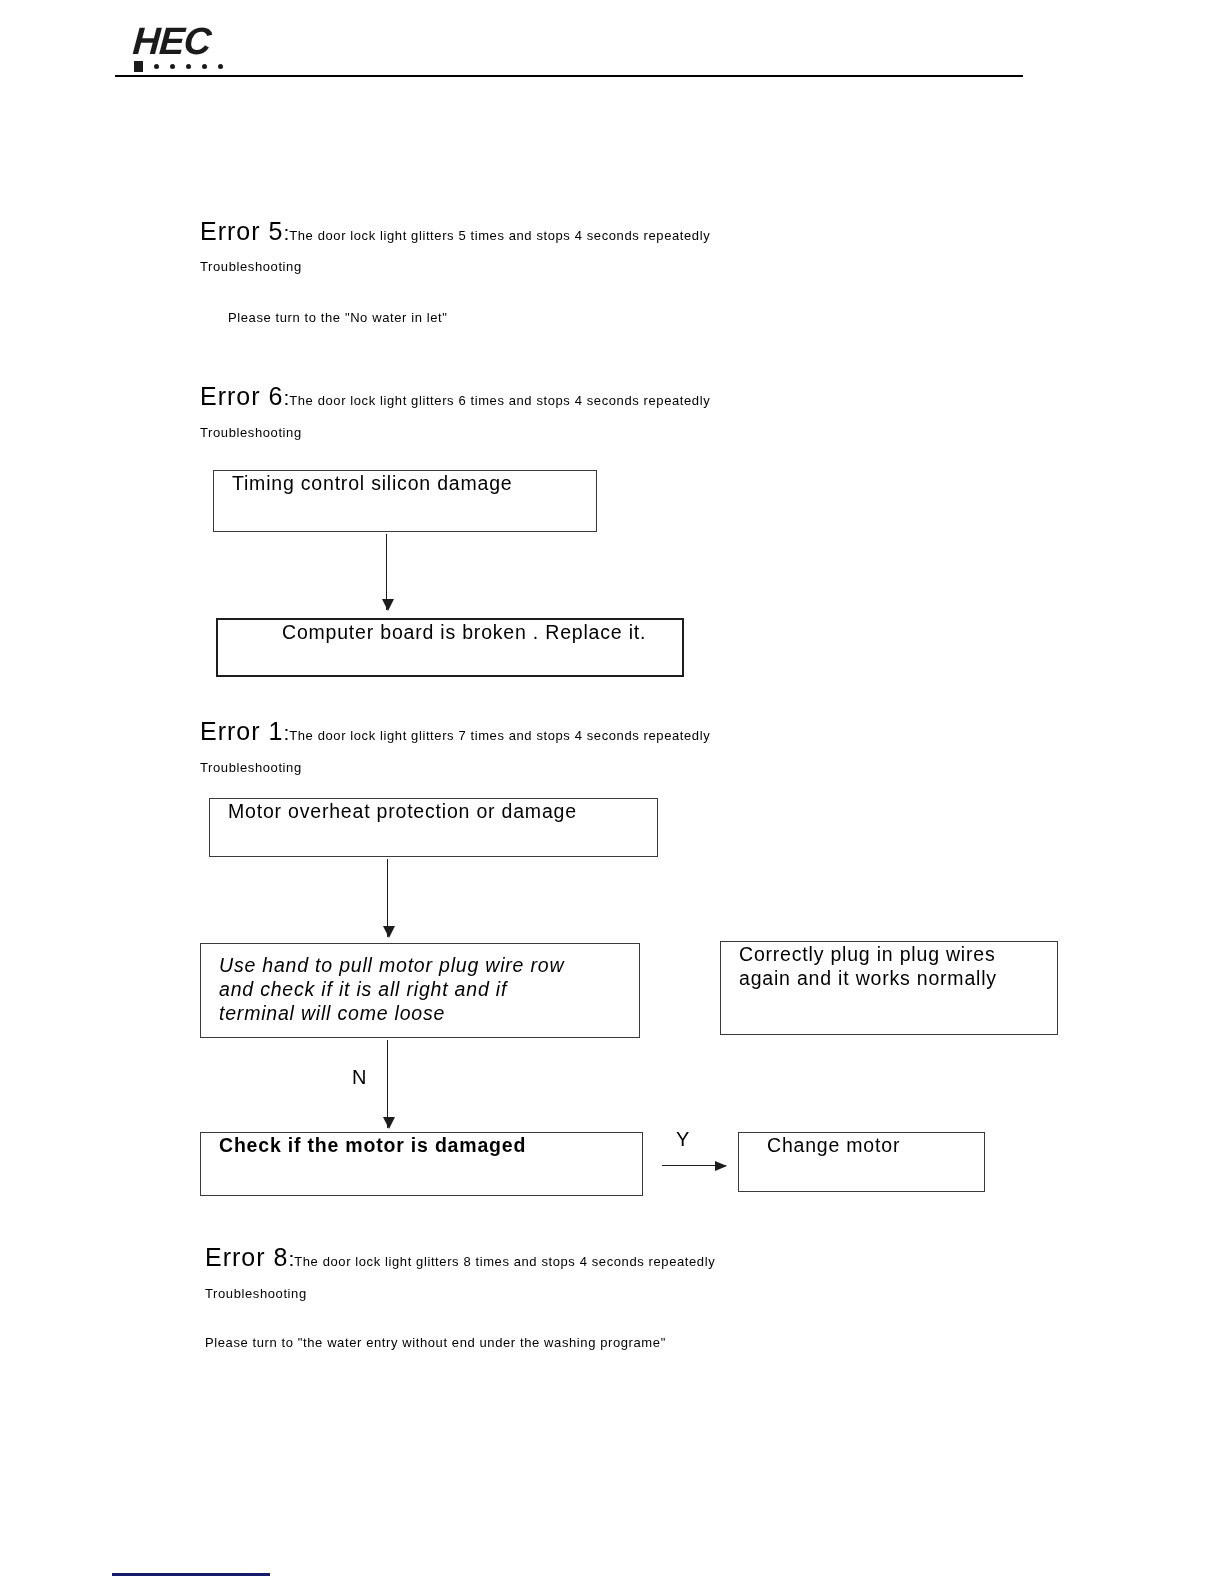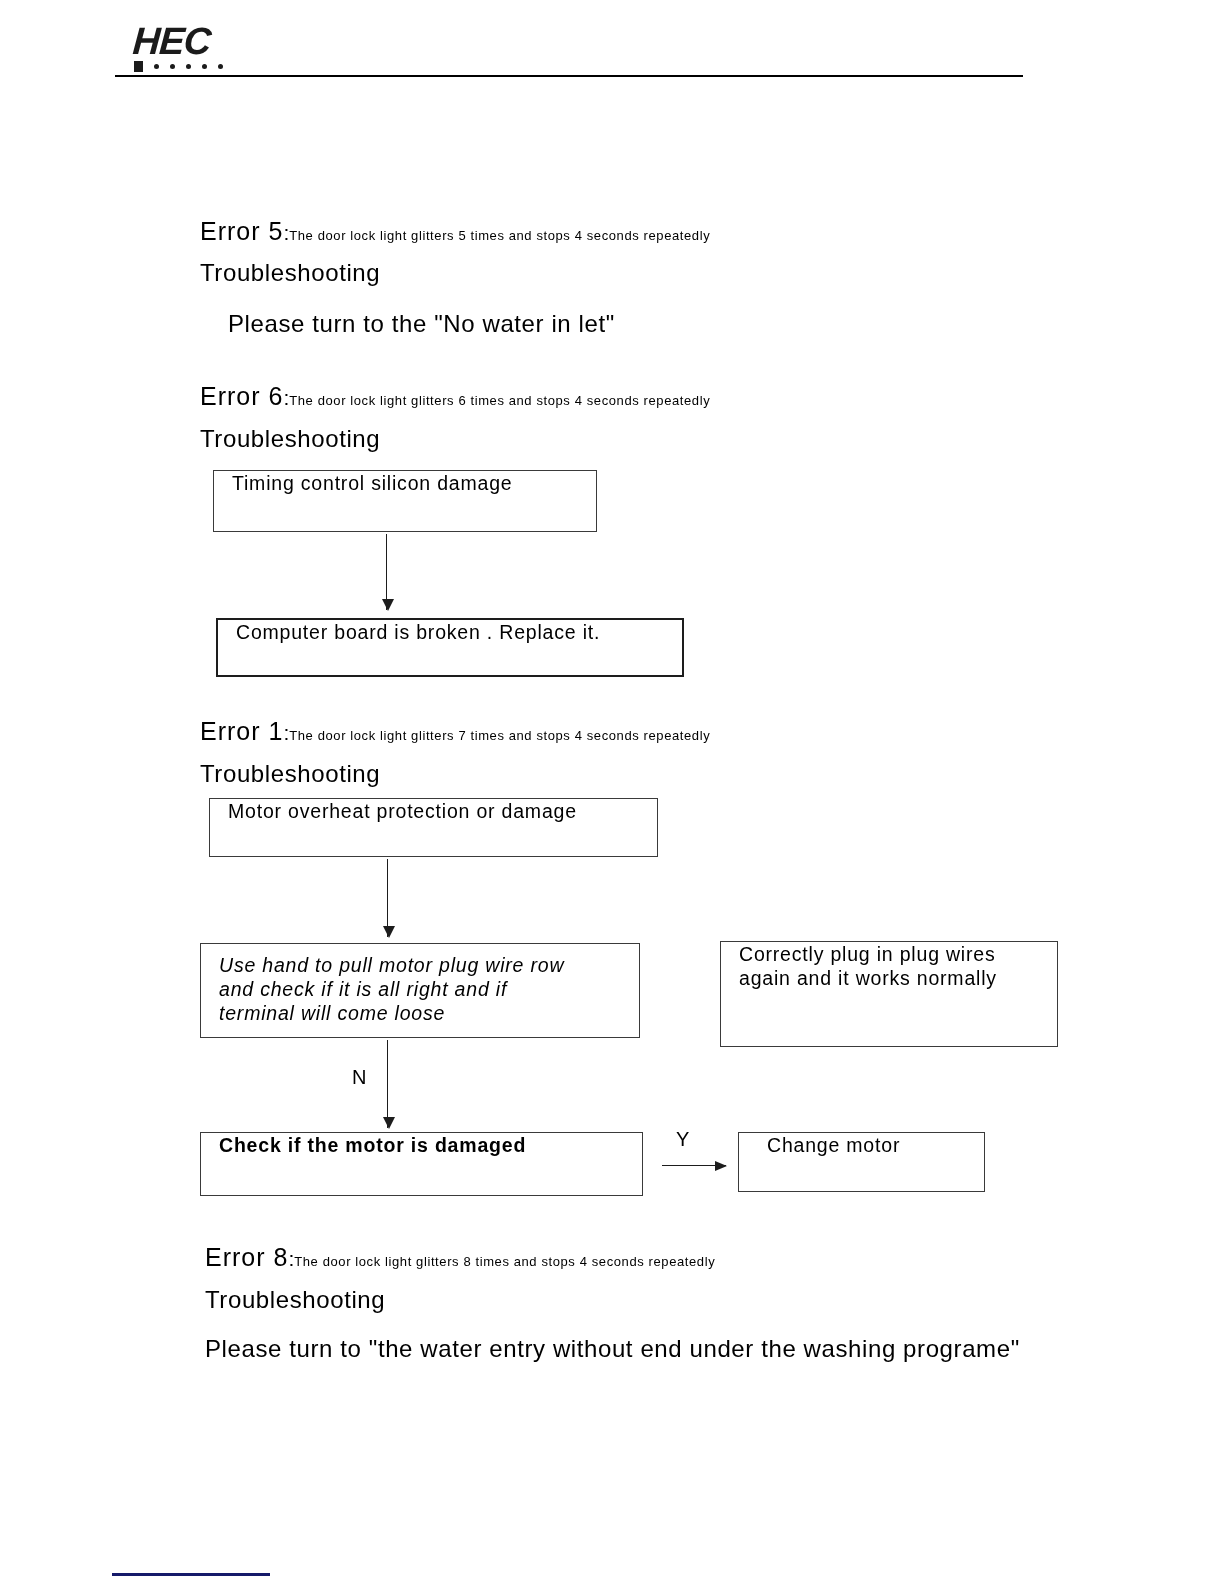--- a/index.html
+++ b/index.html
@@ -85,34 +85,34 @@
   }
   .err-head .err-colon {
     font-size: 21px;
   }
   .err-head .err-desc {
     font-size: 13px;
     letter-spacing: 0.6px;
   }
   .plain {
     position: absolute;
-    font-size: 24px;
+    font-size: 13px;
     letter-spacing: 0.6px;
     white-space: nowrap;
   }
 
   
   .fbox {
     position: absolute;
     box-sizing: border-box;
     border: 1.5px solid #3a3a3a;
     background: #ffffff;
     display: flex;
   }
-  .fbox.thick { border: 2.5px solid #1d1d1d; }
+  .fbox.thick { border: 2.5px solid #1d1d1d; padding-left: 46px; }
   .fbox .fbox-text {
     font-size: 19.5px;
     letter-spacing: 0.8px;
     line-height: 24px;
     padding-left: 18px;
     padding-right: 10px;
     white-space: pre-line;
   }
   .fbox.pad-top { align-items: flex-start; font-style: italic; }
   .fbox.pad-top .fbox-text { padding-top: 9px; }
@@ -197,21 +197,21 @@
 <div class="fbox" style="left:209px; top:798px; width:449px; height:59px;">
   <span class="fbox-text">Motor overheat protection or damage</span>
 </div>
 <div class="arrow-v" style="left:387px; top:859px; height:78px;"></div>
 
 <div class="fbox pad-top" style="left:200px; top:943px; width:440px; height:95px;">
   <span class="fbox-text">Use hand to pull motor plug wire row
 and check if it is all right and if
 terminal will come loose</span>
 </div>
-<div class="fbox" style="left:720px; top:941px; width:338px; height:106px;">
+<div class="fbox" style="left:720px; top:941px; width:338px; height:94px;">
   <span class="fbox-text">Correctly plug in plug wires
 again and it works normally</span>
 </div>
 
 <div class="arrow-v" style="left:387px; top:1040px; height:88px;"></div>
 <div class="edge-label" style="left:352px; top:1066px;">N</div>
 
 <div class="fbox" style="left:200px; top:1132px; width:443px; height:64px;font-weight:bold;">
   <span class="fbox-text">Check if the motor is damaged</span>
 </div>

